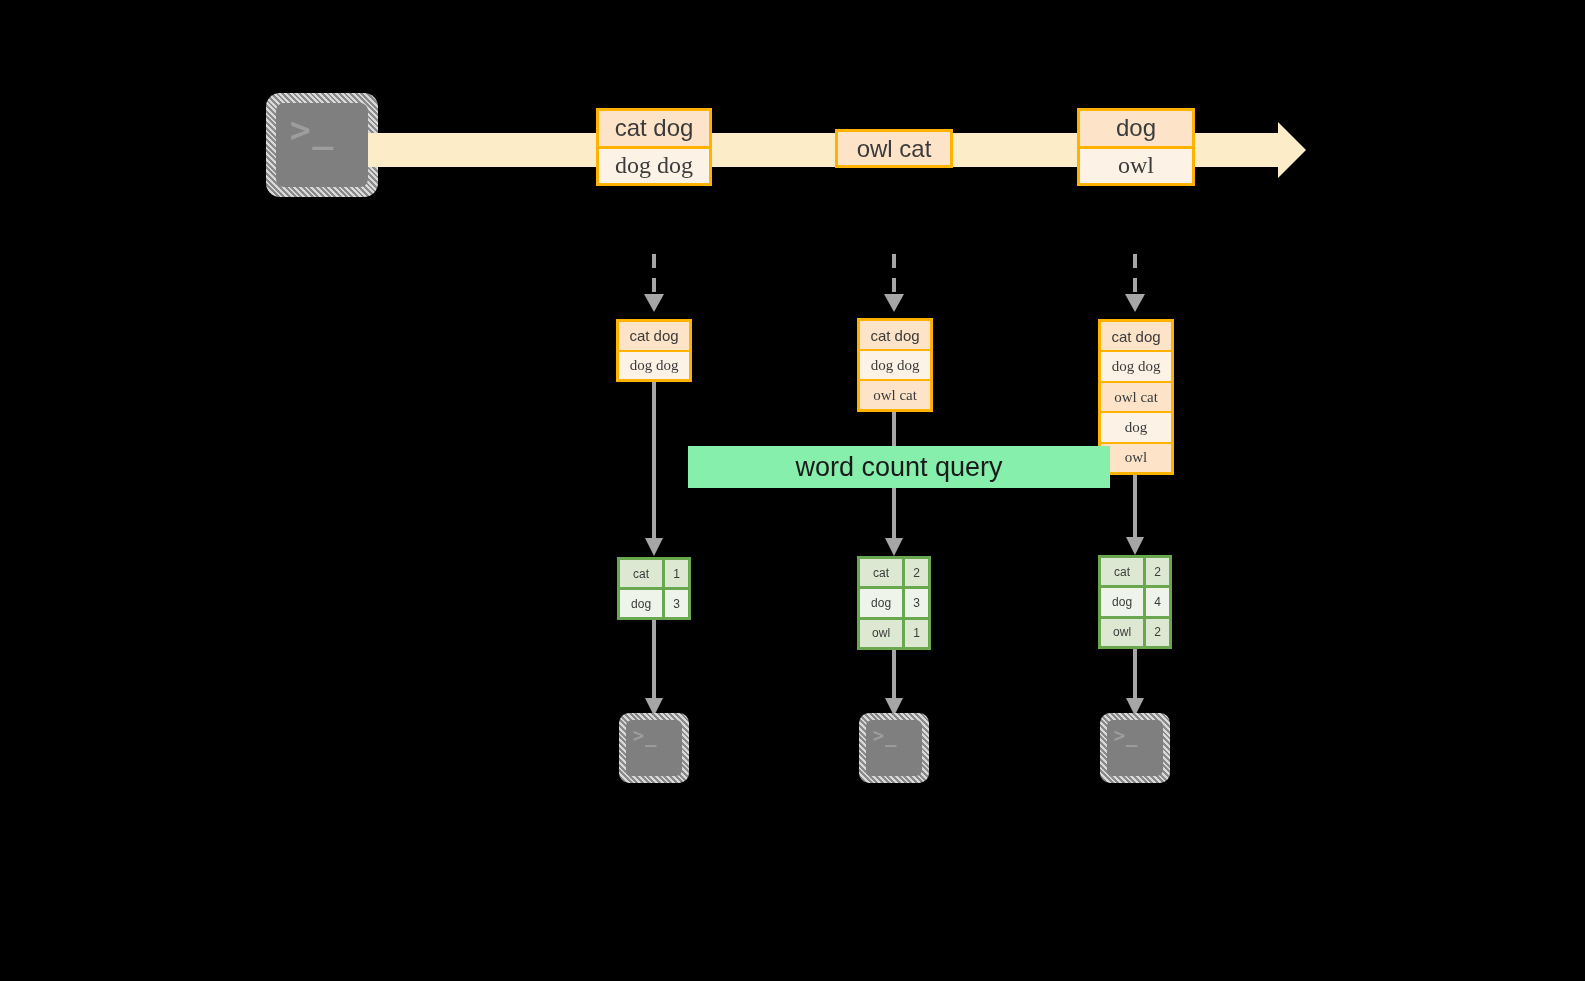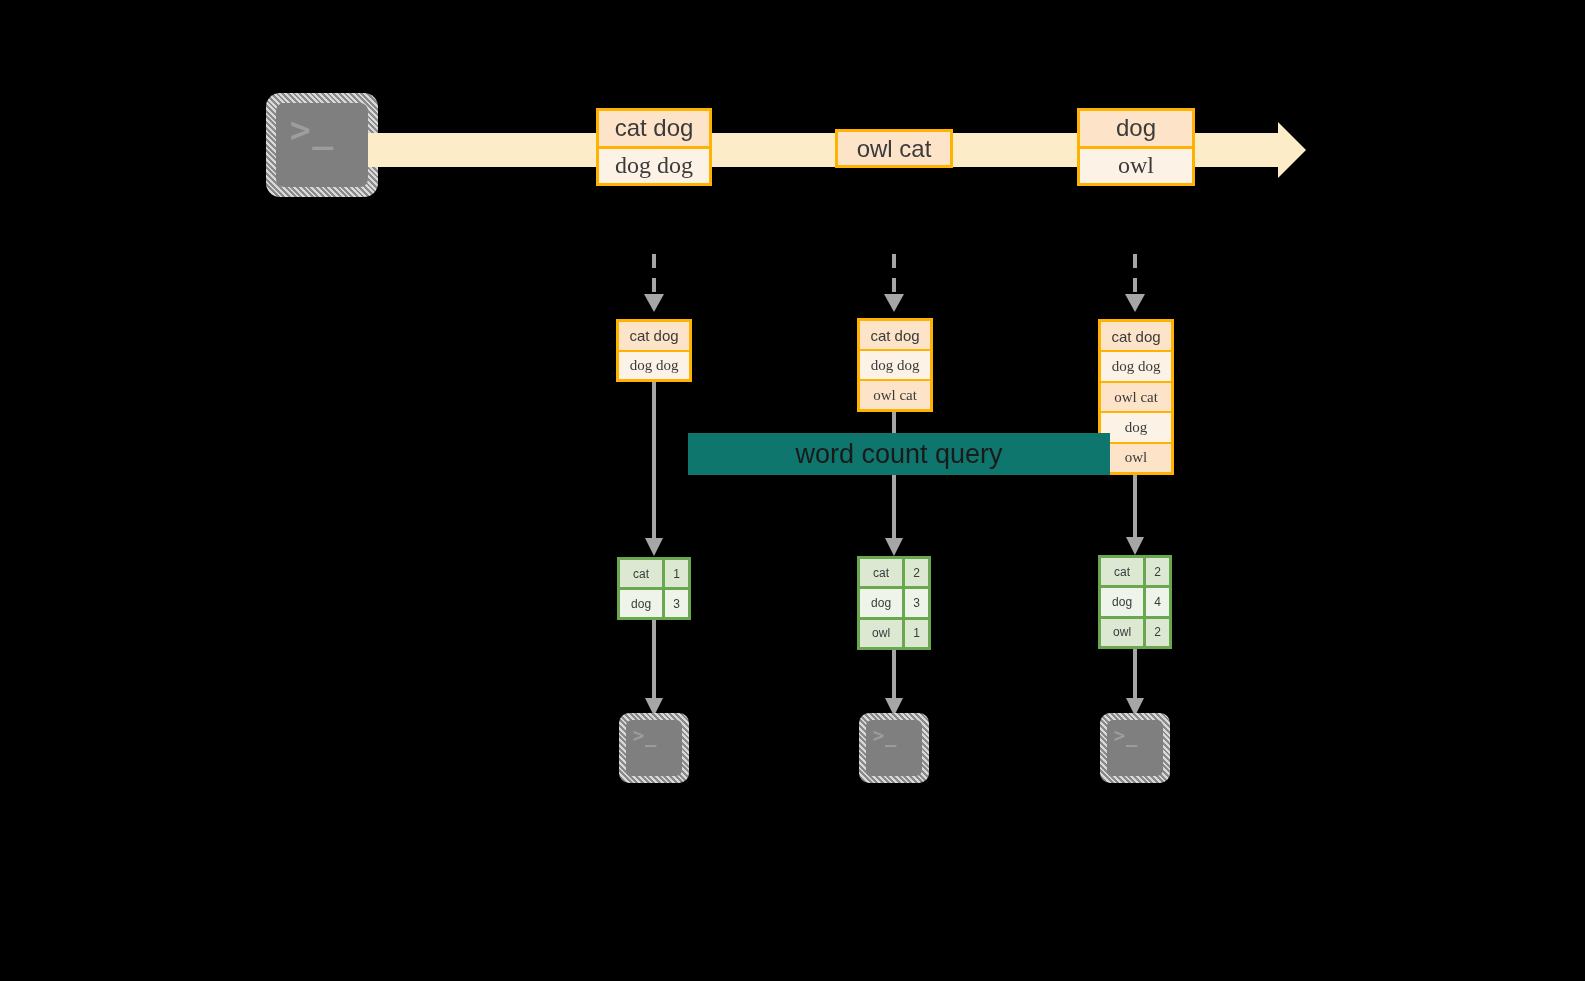--- a/index.html
+++ b/index.html
@@ -133,24 +133,24 @@
   .res-table .trow.shade-a .tcell { background: #dde8d3; }
   .res-table .trow.shade-b .tcell { background: #eff4ea; }
 
   
   .conn { position: absolute; }
 
   
   .query-bar {
     position: absolute;
     left: 688px;
-    top: 433px;
+    top: 446px;
     width: 422px;
     height: 42px;
-    background: #0f766e;
+    background: #86efac;
     display: flex;
     align-items: center;
     justify-content: center;
   }
   .query-bar .txt {
     font-size: 27px;
     color: #1a1a1a;
     white-space: nowrap;
   }
 </style>

